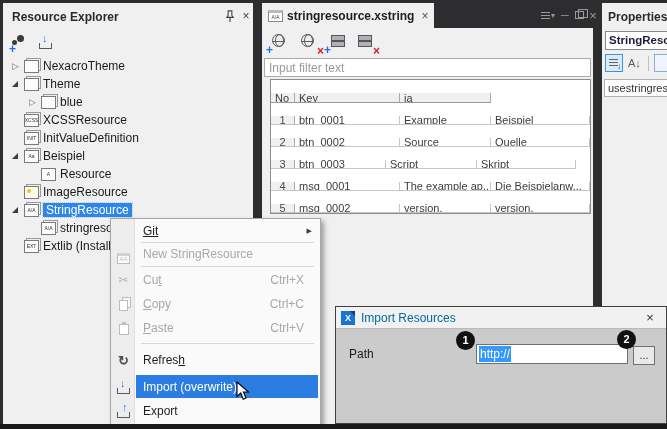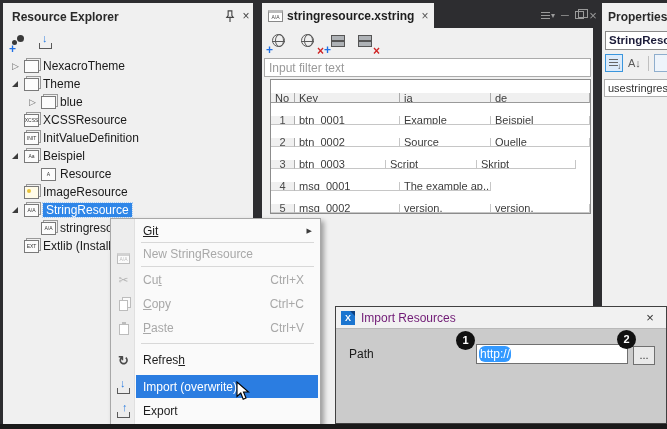--- a/index.html
+++ b/index.html
@@ -111,25 +111,25 @@
   .ic-copy { position:relative; display:inline-block; width:9px; height:11px; border:1px solid #bcbcbc; background:#fff; box-shadow:3px -3px 0 -1px #fafafa, 3px -3px 0 0 #bcbcbc; margin-top:3px; }
   .ic-paste { position:relative; display:inline-block; width:10px; height:11px; border:1px solid #bcbcbc; background:#fff; margin-top:2px; }
   .ic-paste::before { content:""; position:absolute; left:2px; top:-3px; width:4px; height:2px; background:#bcbcbc; }
   .ic-newstr { display:inline-block; width:13px; height:11px; border:1px solid #bdbdbd; border-top:3px solid #d2d2d2; background:#fbfbfb; color:#bdbdbd; font-size:5px; line-height:7px; }
 
   
   #dialog { position:absolute; left:335px; top:306px; width:332px; height:118px; background:#cbcbcb; border:1px solid #404040; z-index:20; }
   #dlg-title { position:absolute; left:0; top:0; right:0; height:22px; background:#f1f1f1; border-bottom:1px solid #b9b9b9; display:flex; align-items:center; }
   .nx-icon { position:relative; width:14px; height:14px; background:#1b75d0; margin:0 6px 0 5px; color:#fff; font-weight:bold; font-size:9px; text-align:center; line-height:14px; }
   .nx-icon::after { content:""; position:absolute; right:0; top:0; border-left:5px solid transparent; border-top:5px solid #0a3f80; }
-  #dlg-title-text { font-size:12px; color:#701a75; }
+  #dlg-title-text { font-size:12px; color:#0369a1; }
   #dlg-close { position:absolute; right:9px; top:4px; width:14px; height:14px; text-align:center; line-height:14px; color:#333; font-size:13px; }
   #path-label { position:absolute; left:13px; top:40px; font-size:12px; color:#1a1a1a; }
   #path-input { position:absolute; left:140px; top:37px; width:152px; height:20px; background:#fff; border:1px solid #707070; font-size:12px; display:flex; align-items:center; padding-left:2px; }
-  #path-input .seltext { background:#3399ff; color:#fff; padding:1px 1px;border-radius:6px; }
+  #path-input .seltext { background:#3399ff; color:#fff; padding:1px 1px; }
   #browse-btn { position:absolute; left:297px; top:39px; width:22px; height:19px; background:#e9e9e9; border:1px solid #707070; font-size:11px; color:#333; text-align:center; line-height:16px; }
 
   .num-badge { position:absolute; width:19px; height:19px; background:#111; border-radius:50%; color:#fff; font-size:11px; font-weight:bold; text-align:center; line-height:19px; z-index:40; }
 
   #cursor { position:absolute; left:236px; top:381px; z-index:50; }
   #bottom-band { position:absolute; left:0; top:424px; width:667px; height:5px; background:#1a1a1a; z-index:60; }
 </style>
 </head>
 <body>
 
@@ -252,21 +252,20 @@
       </span>
     </div>
 
     <input id="filter-input" type="text" placeholder="Input filter text" style="">
 
     <div id="grid">
         <div class="g-row hd">
           <div class="g-cell" style="width: 24px;">No</div>
           <div class="g-cell" style="width: 105px;">Key</div>
           <div class="g-cell" style="width: 91px;">ja</div>
-          <div class="g-cell" style="width: 99px;">de</div>
         </div>
         <div class="g-row">
           <div class="g-cell num" style="width: 24px;">1</div>
           <div class="g-cell" style="width: 105px;">btn_0001</div>
           <div class="g-cell" style="width: 91px;">Example</div>
           <div class="g-cell" style="width: 99px;">Beispiel</div>
         </div>
         <div class="g-row">
           <div class="g-cell num" style="width: 24px;">2</div>
           <div class="g-cell" style="width: 105px;">btn_0002</div>
@@ -276,20 +275,21 @@
         <div class="g-row">
           <div class="g-cell num" style="width: 24px;">3</div>
           <div class="g-cell" style="width: 91px;">btn_0003</div>
           <div class="g-cell" style="width: 91px;">Script</div>
           <div class="g-cell" style="width: 99px;">Skript</div>
         </div>
         <div class="g-row">
           <div class="g-cell num" style="width: 24px;">4</div>
           <div class="g-cell" style="width: 105px;">msg_0001</div>
           <div class="g-cell" style="width: 91px;">The example ap...</div>
+          <div class="g-cell" style="width: 99px;">Die Beispielanw...</div>
         </div>
         <div class="g-row">
           <div class="g-cell num" style="width: 24px;">5</div>
           <div class="g-cell" style="width: 105px;">msg_0002</div>
           <div class="g-cell" style="width: 91px;">version.</div>
           <div class="g-cell" style="width: 99px;">version.</div>
         </div>
       </div>
   </div>
 

